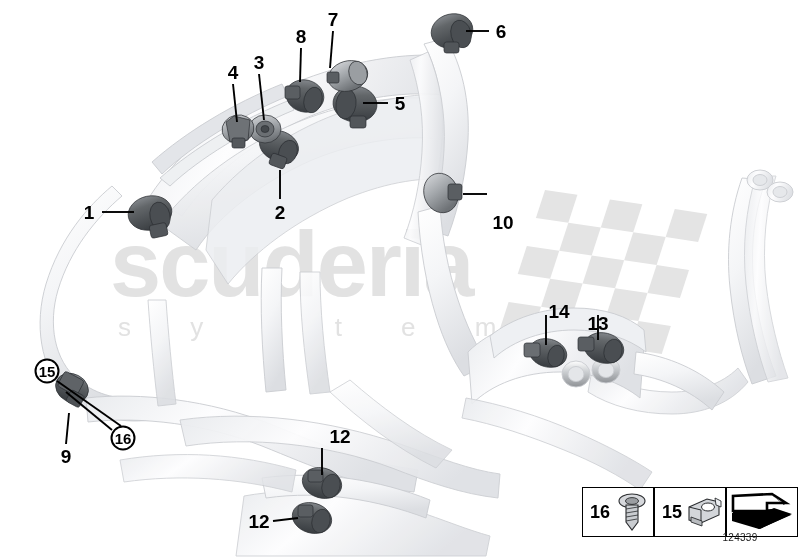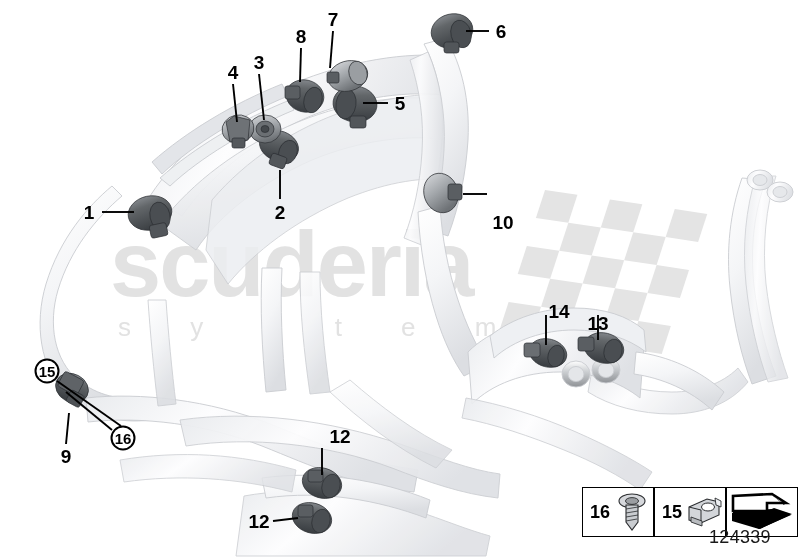--- a/index.html
+++ b/index.html
@@ -62,21 +62,21 @@
     font-size: 18px;
     color: #000;
     padding-left: 7px;
   }
   .legend-icon { flex: 1; display:flex; align-items:center; justify-content:center; }
   #diagram-id {
     position: absolute;
     left: 740px; top: 537px;
     transform: translate(-50%, -50%);
     font-family: "Liberation Sans", sans-serif;
-    font-size: 18px;
+    font-size: 10px;
     color: #1a1a1a;
     letter-spacing: 0.3px;
   }
   .wm-text {
     position: absolute;
     font-family: "Liberation Sans", sans-serif;
     color: #e2e2e2;
     user-select: none;
     pointer-events: none;
   }

